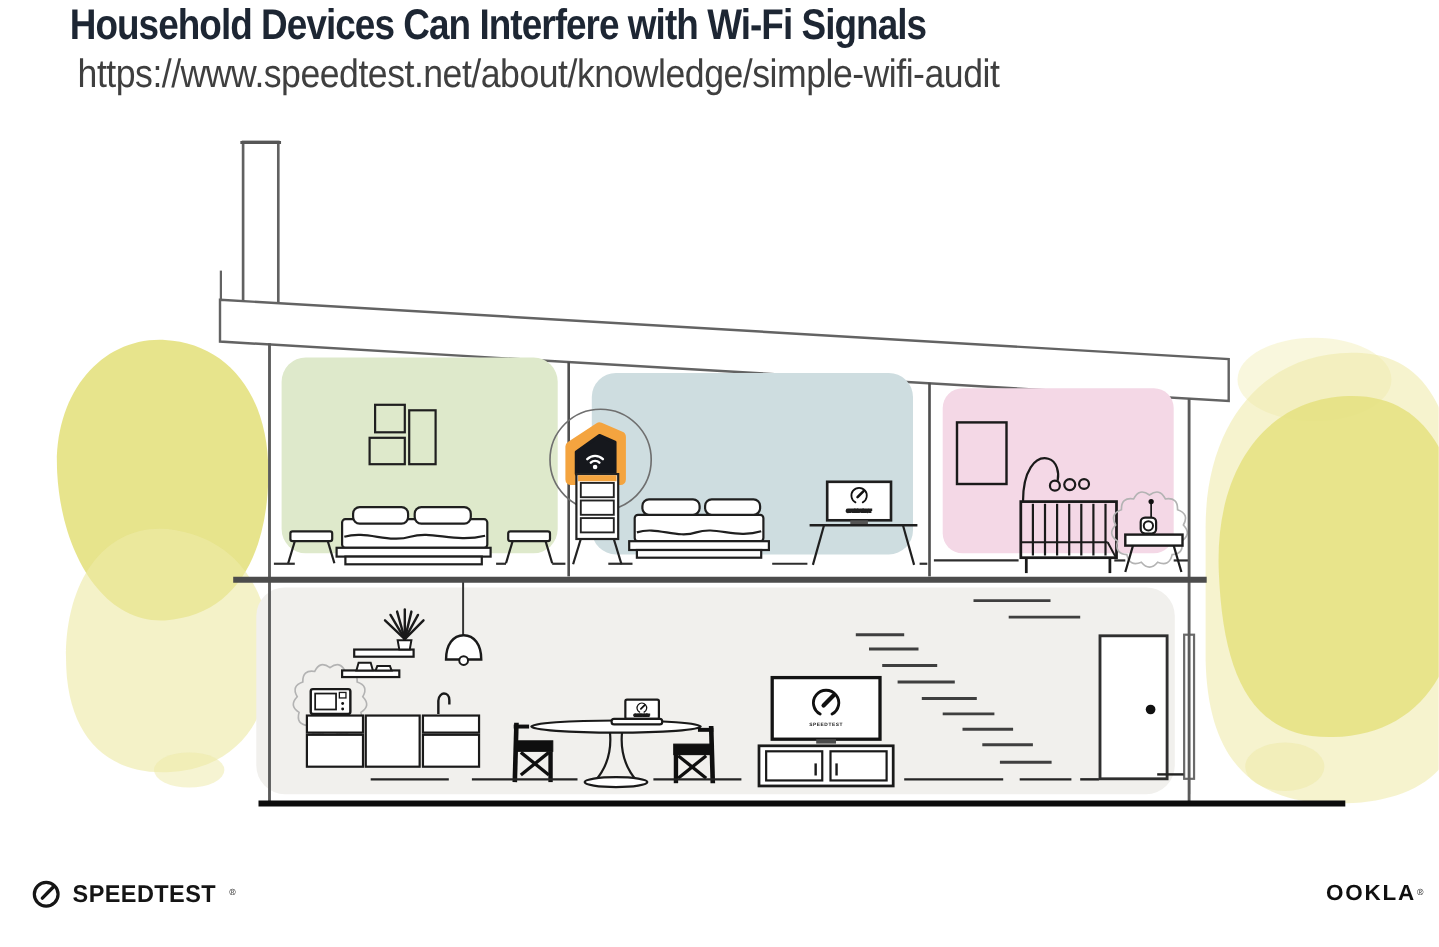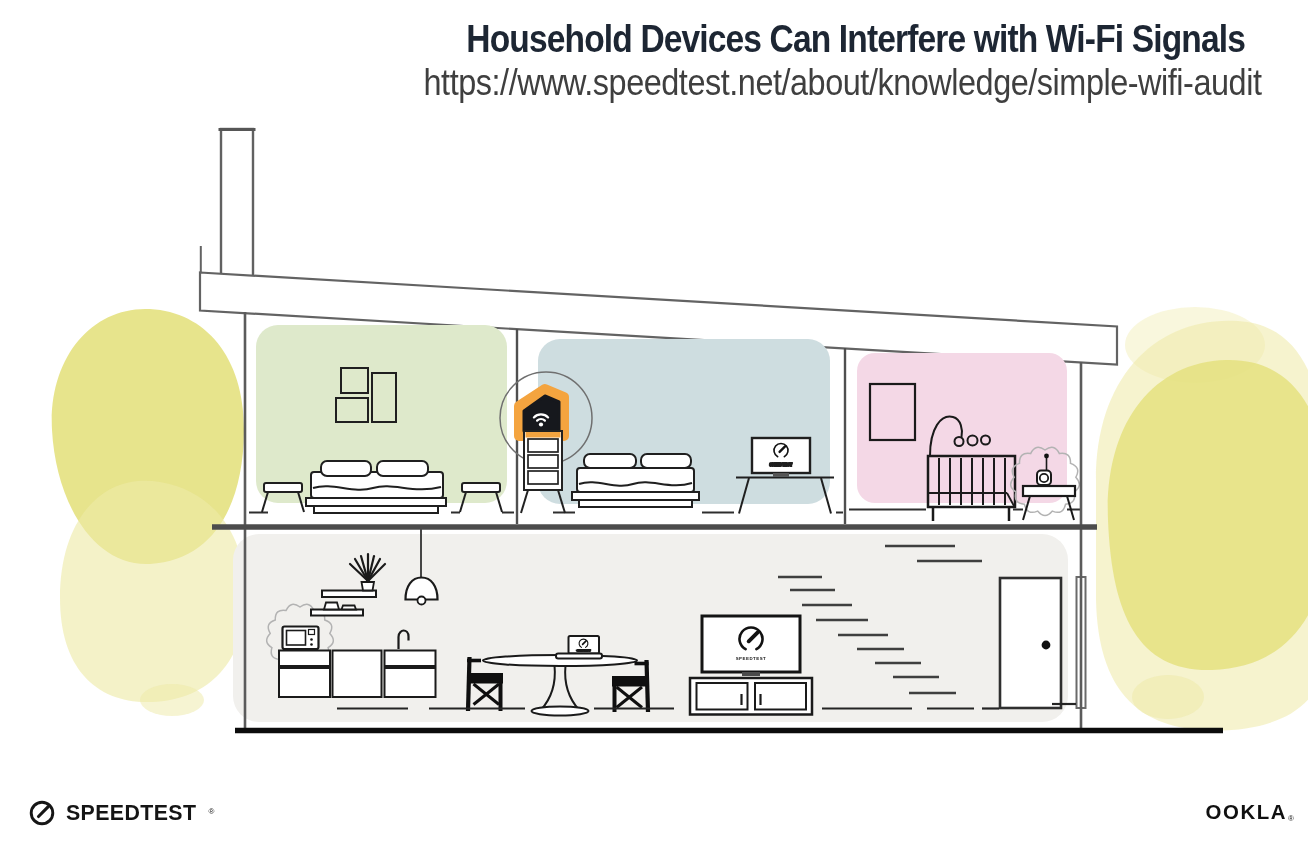--- a/index.html
+++ b/index.html
@@ -1,31 +1,31 @@
 <!DOCTYPE html>
 <html><head>
 <meta charset="utf-8">
 <style>
   html,body{margin:0;padding:0;background:#ffffff;width:1308px;height:861px;overflow:hidden;
     font-family:"Liberation Sans", sans-serif;}
   .page{position:relative;width:1308px;height:861px;background:#fff;}
-  .header{position:absolute;top:16px;left:0;width:100%;text-align:right;}
+  .header{position:absolute;top:0;left:0;width:100%;text-align:left;}
   .title{display:inline-block;transform:scaleX(.86);transform-origin:center;
     font-size:39px;font-weight:bold;letter-spacing:-1px;color:#1d2633;line-height:46px;white-space:nowrap;}
   .url{display:inline-block;transform:scaleX(.90);transform-origin:center;
     font-size:36px;font-weight:400;letter-spacing:-.5px;color:#3f3f3f;line-height:42px;white-space:nowrap;}
   .urlrow{margin-top:0;margin-left:24px;}
   svg text{font-family:"Liberation Sans", sans-serif;}
   .screen-label{font-weight:bold;fill:#161616;}
   .art{position:absolute;left:0;top:0;}
   .footer-speedtest{position:absolute;left:26px;top:797px;display:flex;align-items:center;gap:8px;}
   .st-word{font-size:22px;font-weight:bold;letter-spacing:.4px;color:#151515;
     display:inline-block;transform:scaleX(.97);transform-origin:left center;}
   .st-tm{font-size:8px;color:#222;vertical-align:top;position:relative;top:-2px;}
-  .footer-ookla{position:absolute;right:15px;top:801px;display:flex;align-items:flex-end;}
+  .footer-ookla{position:absolute;right:15px;top:801px;display:flex;align-items:center;}
   .ookla-word{font-size:20px;font-weight:600;letter-spacing:1.6px;color:#101010;
     display:inline-block;transform:scaleX(1.02);transform-origin:right center;}
   .ookla-tm{font-size:8px;color:#222;position:relative;top:-1px;left:1px;}
 </style>
 </head>
 <body>
 
 <div class="page">
 
   <div class="header">

